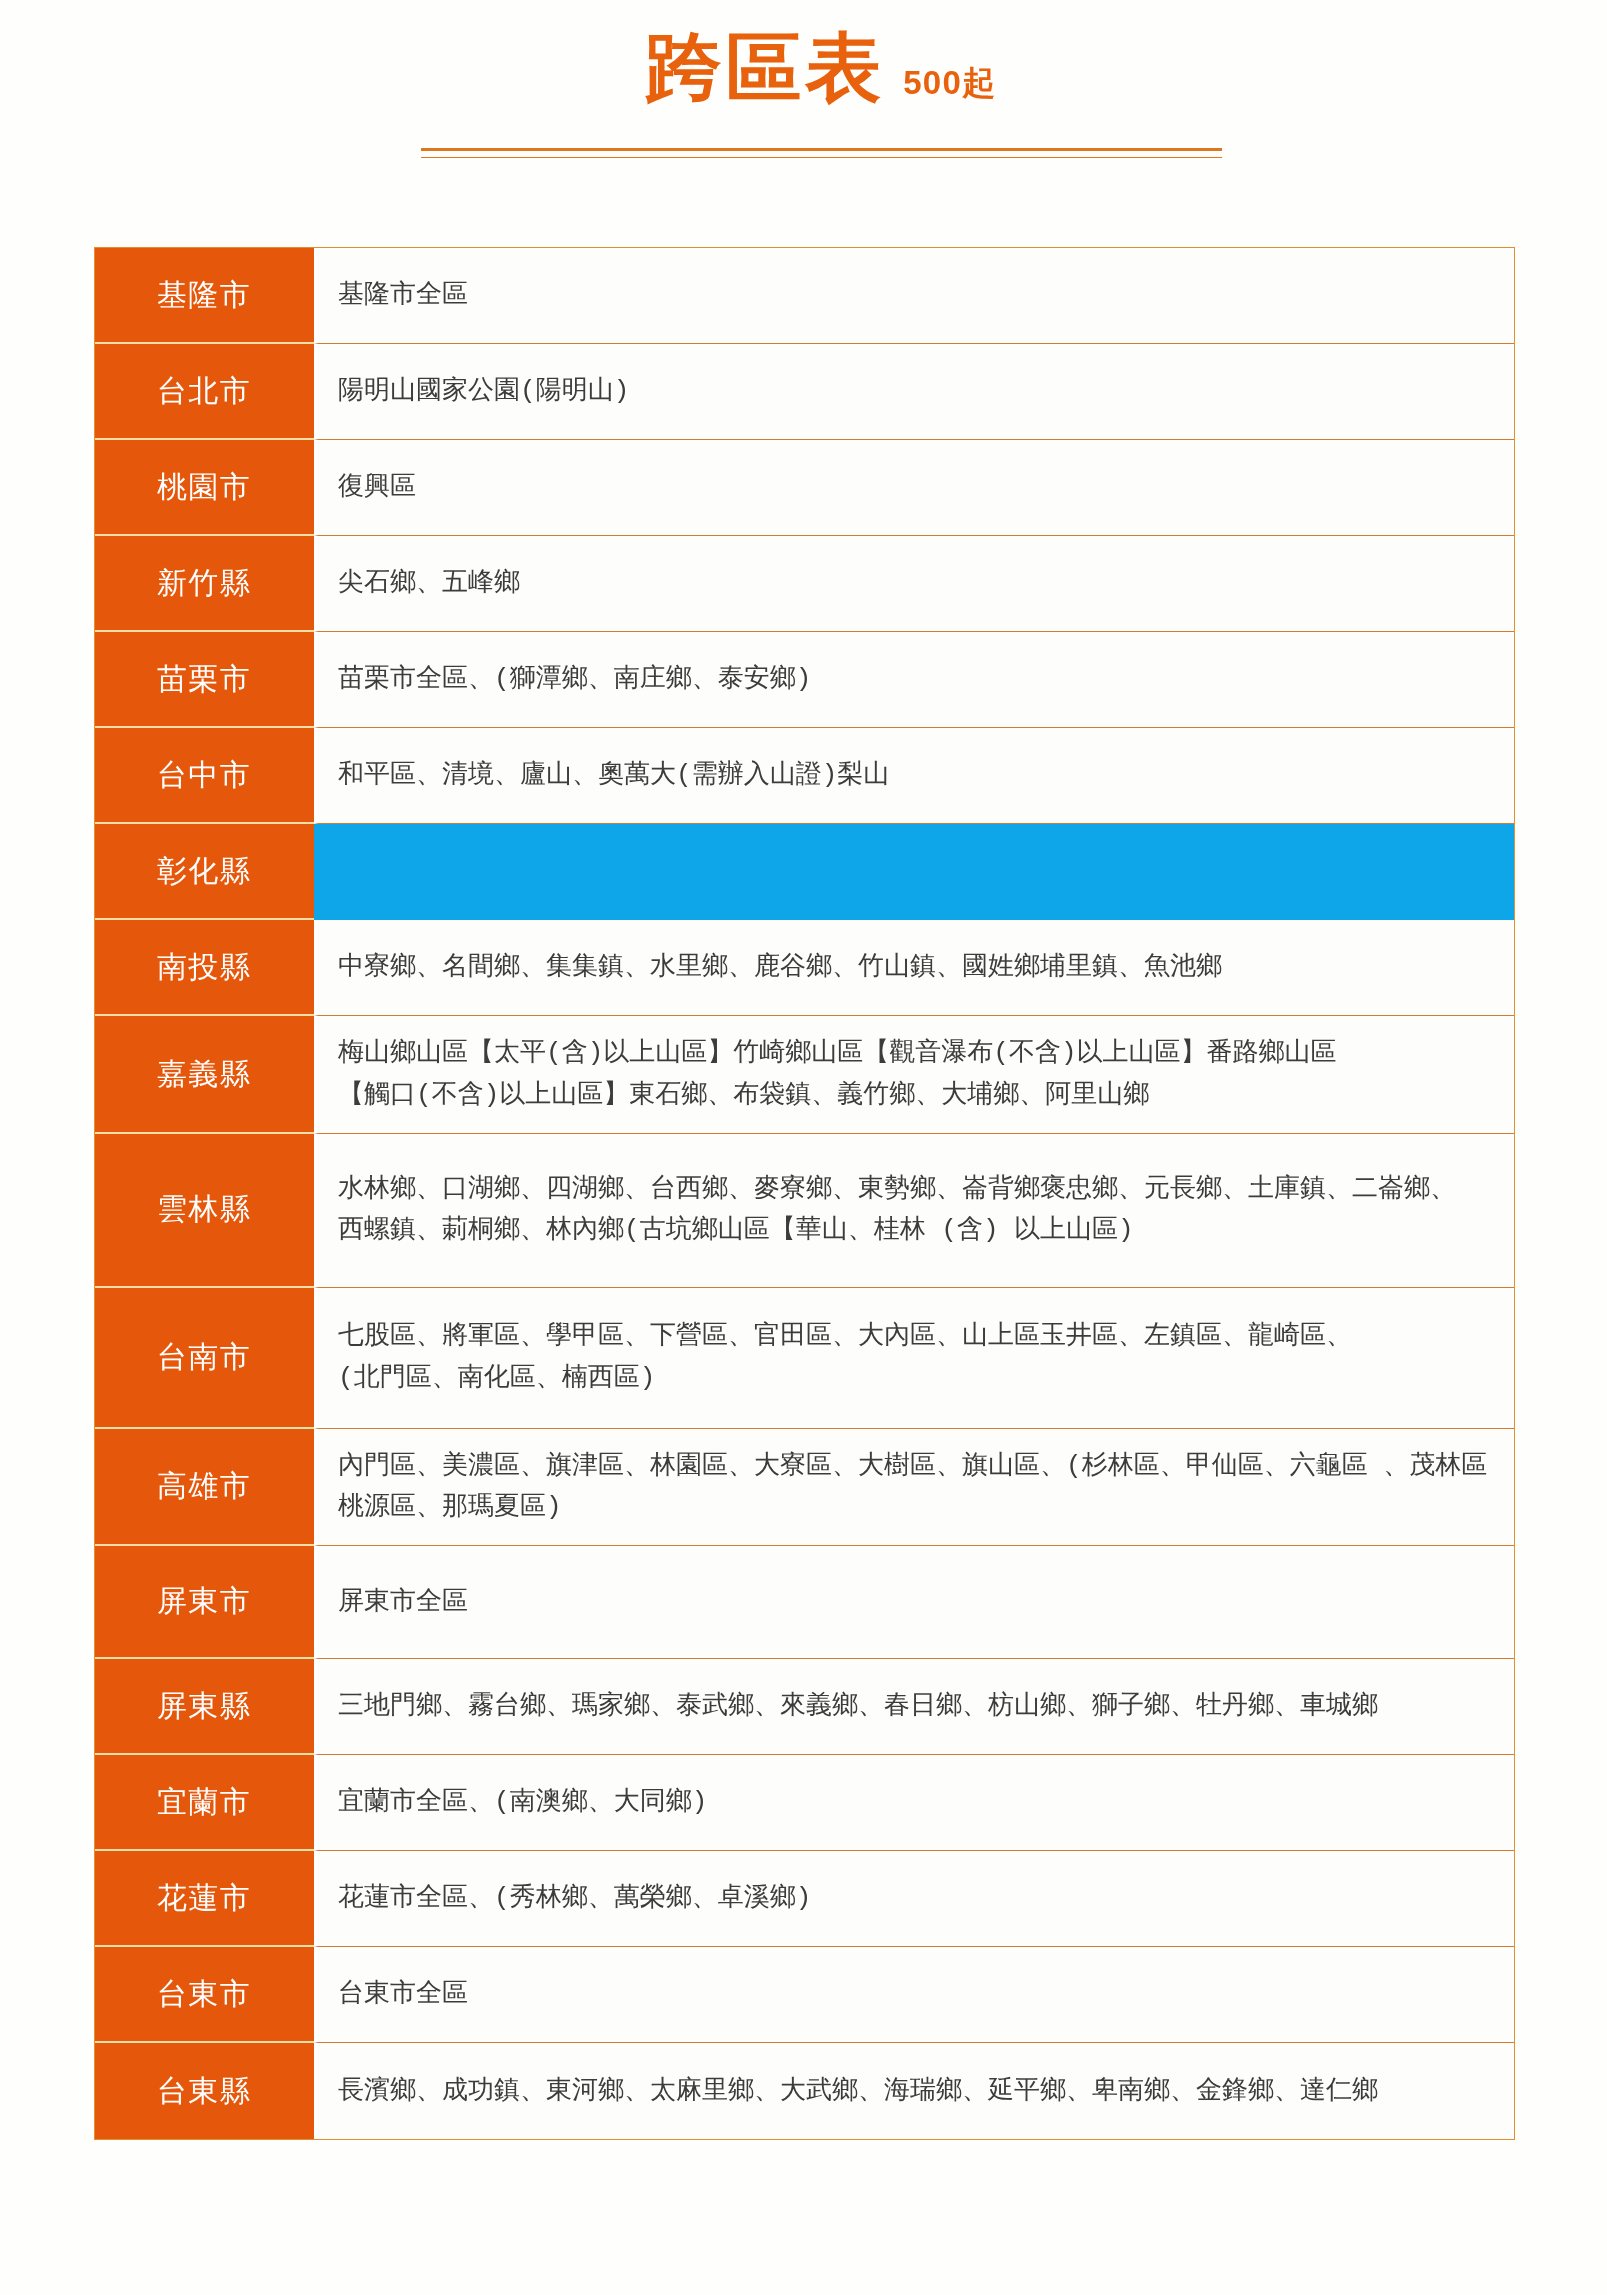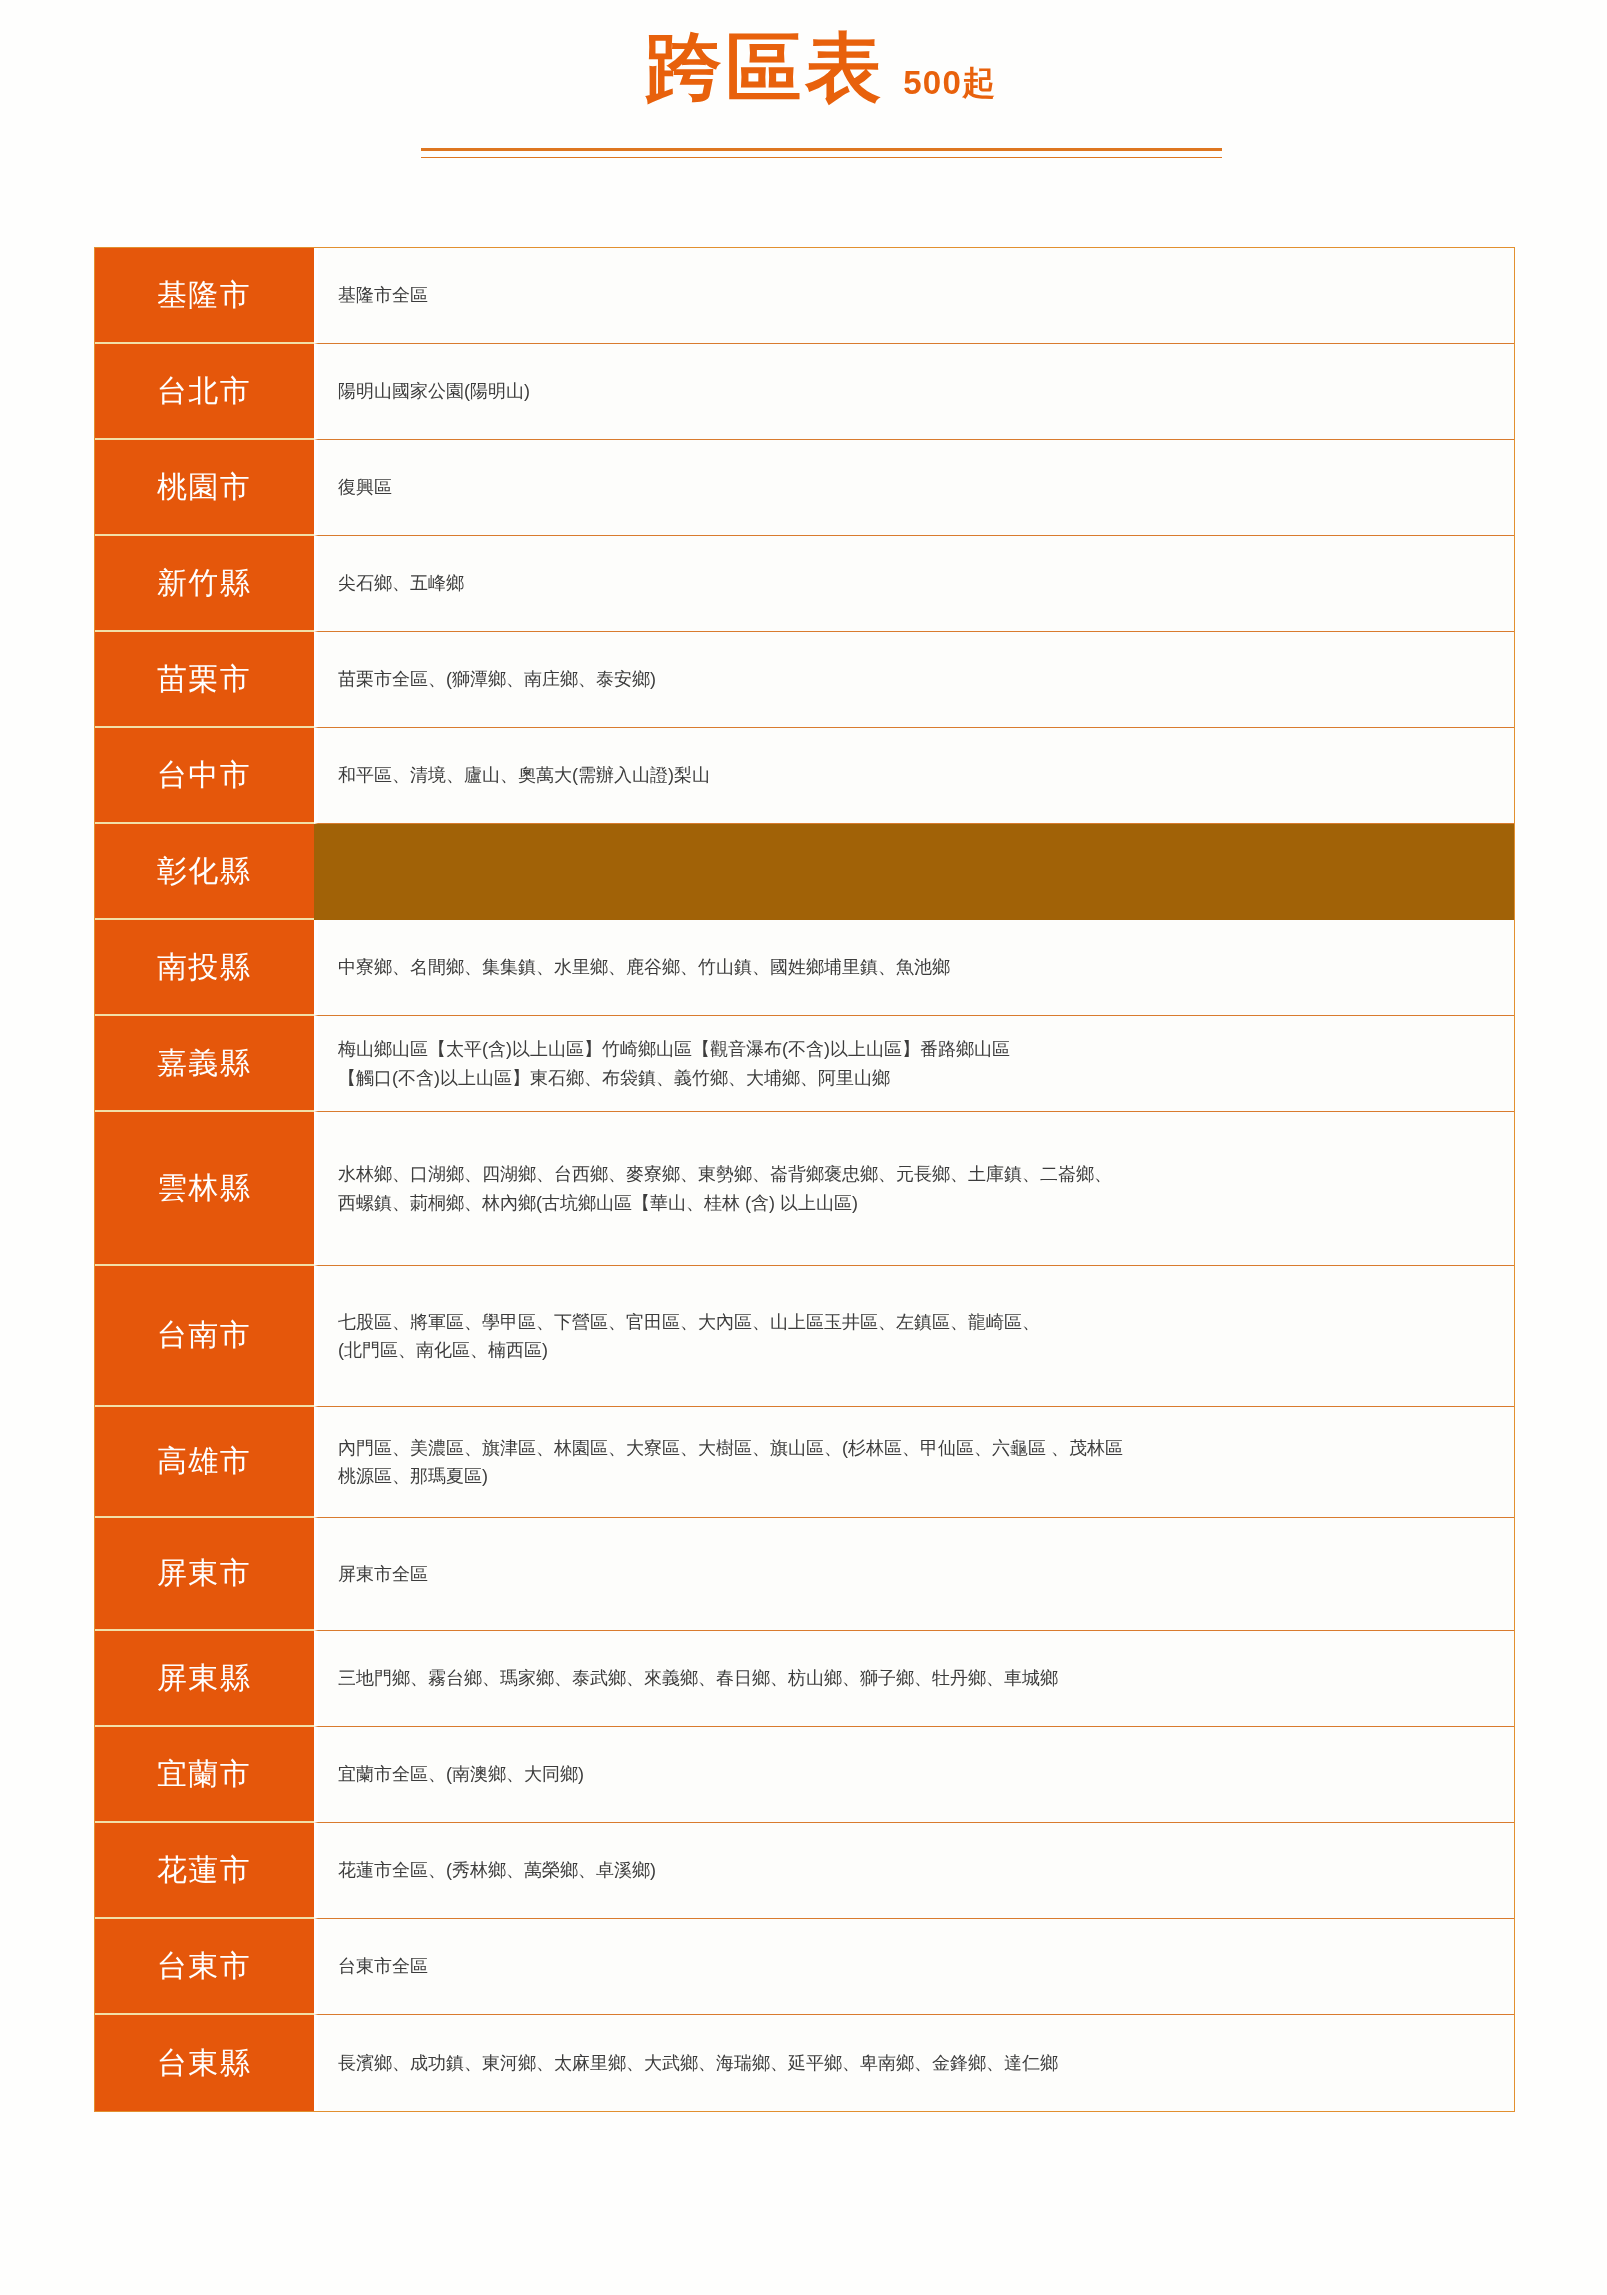--- a/index.html
+++ b/index.html
@@ -38,21 +38,21 @@
     margin: 27px auto 0 auto;
     height: 10.3px;
     border-top: 3.9px solid #DE7620;
     border-bottom: 1.9px solid #DE7620;
   }
 
   .table {
     width: 1421px;
     margin: 89px auto 0 auto;
     border: 1.9px solid #E2902F;
-    background: #a16207;
+    background: #0ea5e9;
   }
   .row { display: flex; min-height: 96px; }
   .cell-label {
     flex: 0 0 219px;
     background: #E5570B;
     color: #FFFFFF;
     font-size: 30px;
     display: flex;
     align-items: center;
     justify-content: center;
@@ -60,24 +60,25 @@
     border-bottom: 2.6px solid #F2E0A8;
   }
   .cell-content {
     flex: 1;
     display: flex;
     align-items: center;
     background: #FDFDFB;
     border-left: 4.5px solid #FFFFFF;
     border-bottom: 1.9px solid #D97B2E;
     color: #3C3C3C;
-    font-size: 18px;
+    font-size: 26px;
     line-height: 1.6;
     padding: 16.7px 18px 16.7px 20.6px;
     white-space: pre-line;
+    font-family: Liberation Mono, monospace;
   }
   .row:last-child .cell-label,
   .row:last-child .cell-content { border-bottom: none; }
 
   
   .row:nth-child(10) { min-height: 154px; }
   .row:nth-child(11) { min-height: 141px; }
   .row:nth-child(12) { min-height: 111px; }
   .row:nth-child(13) { min-height: 113px; }
 </style>

